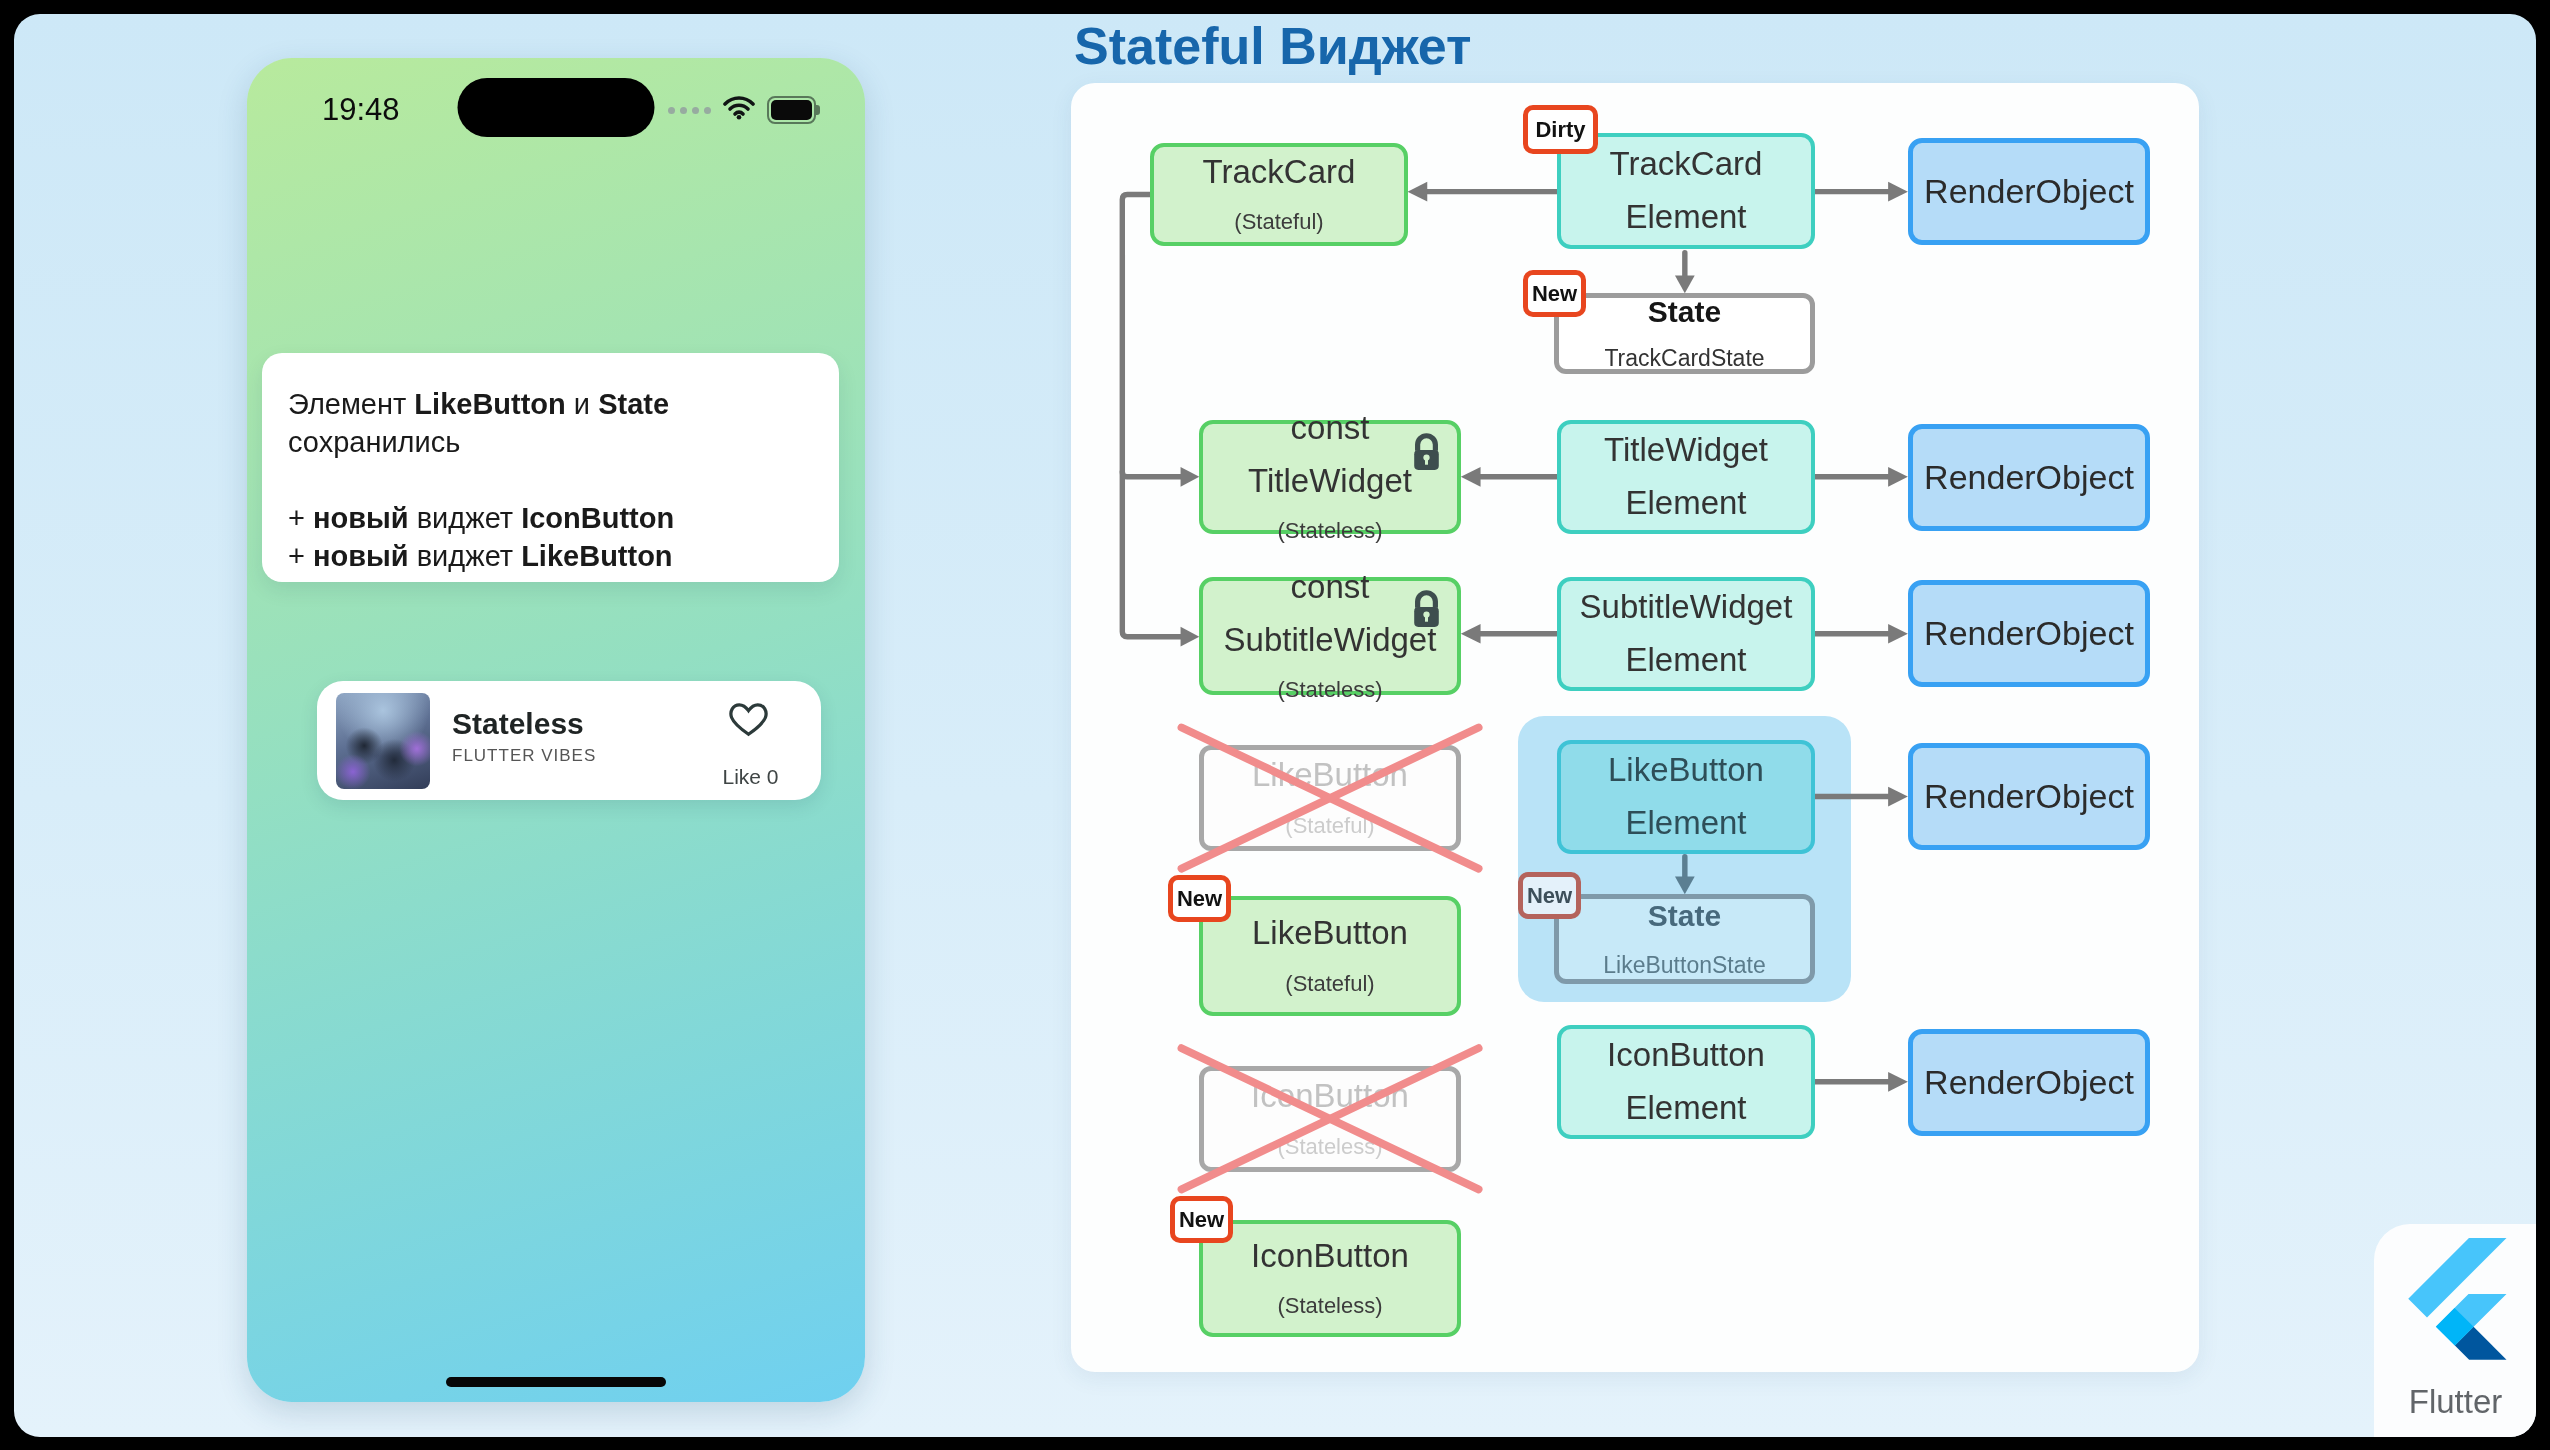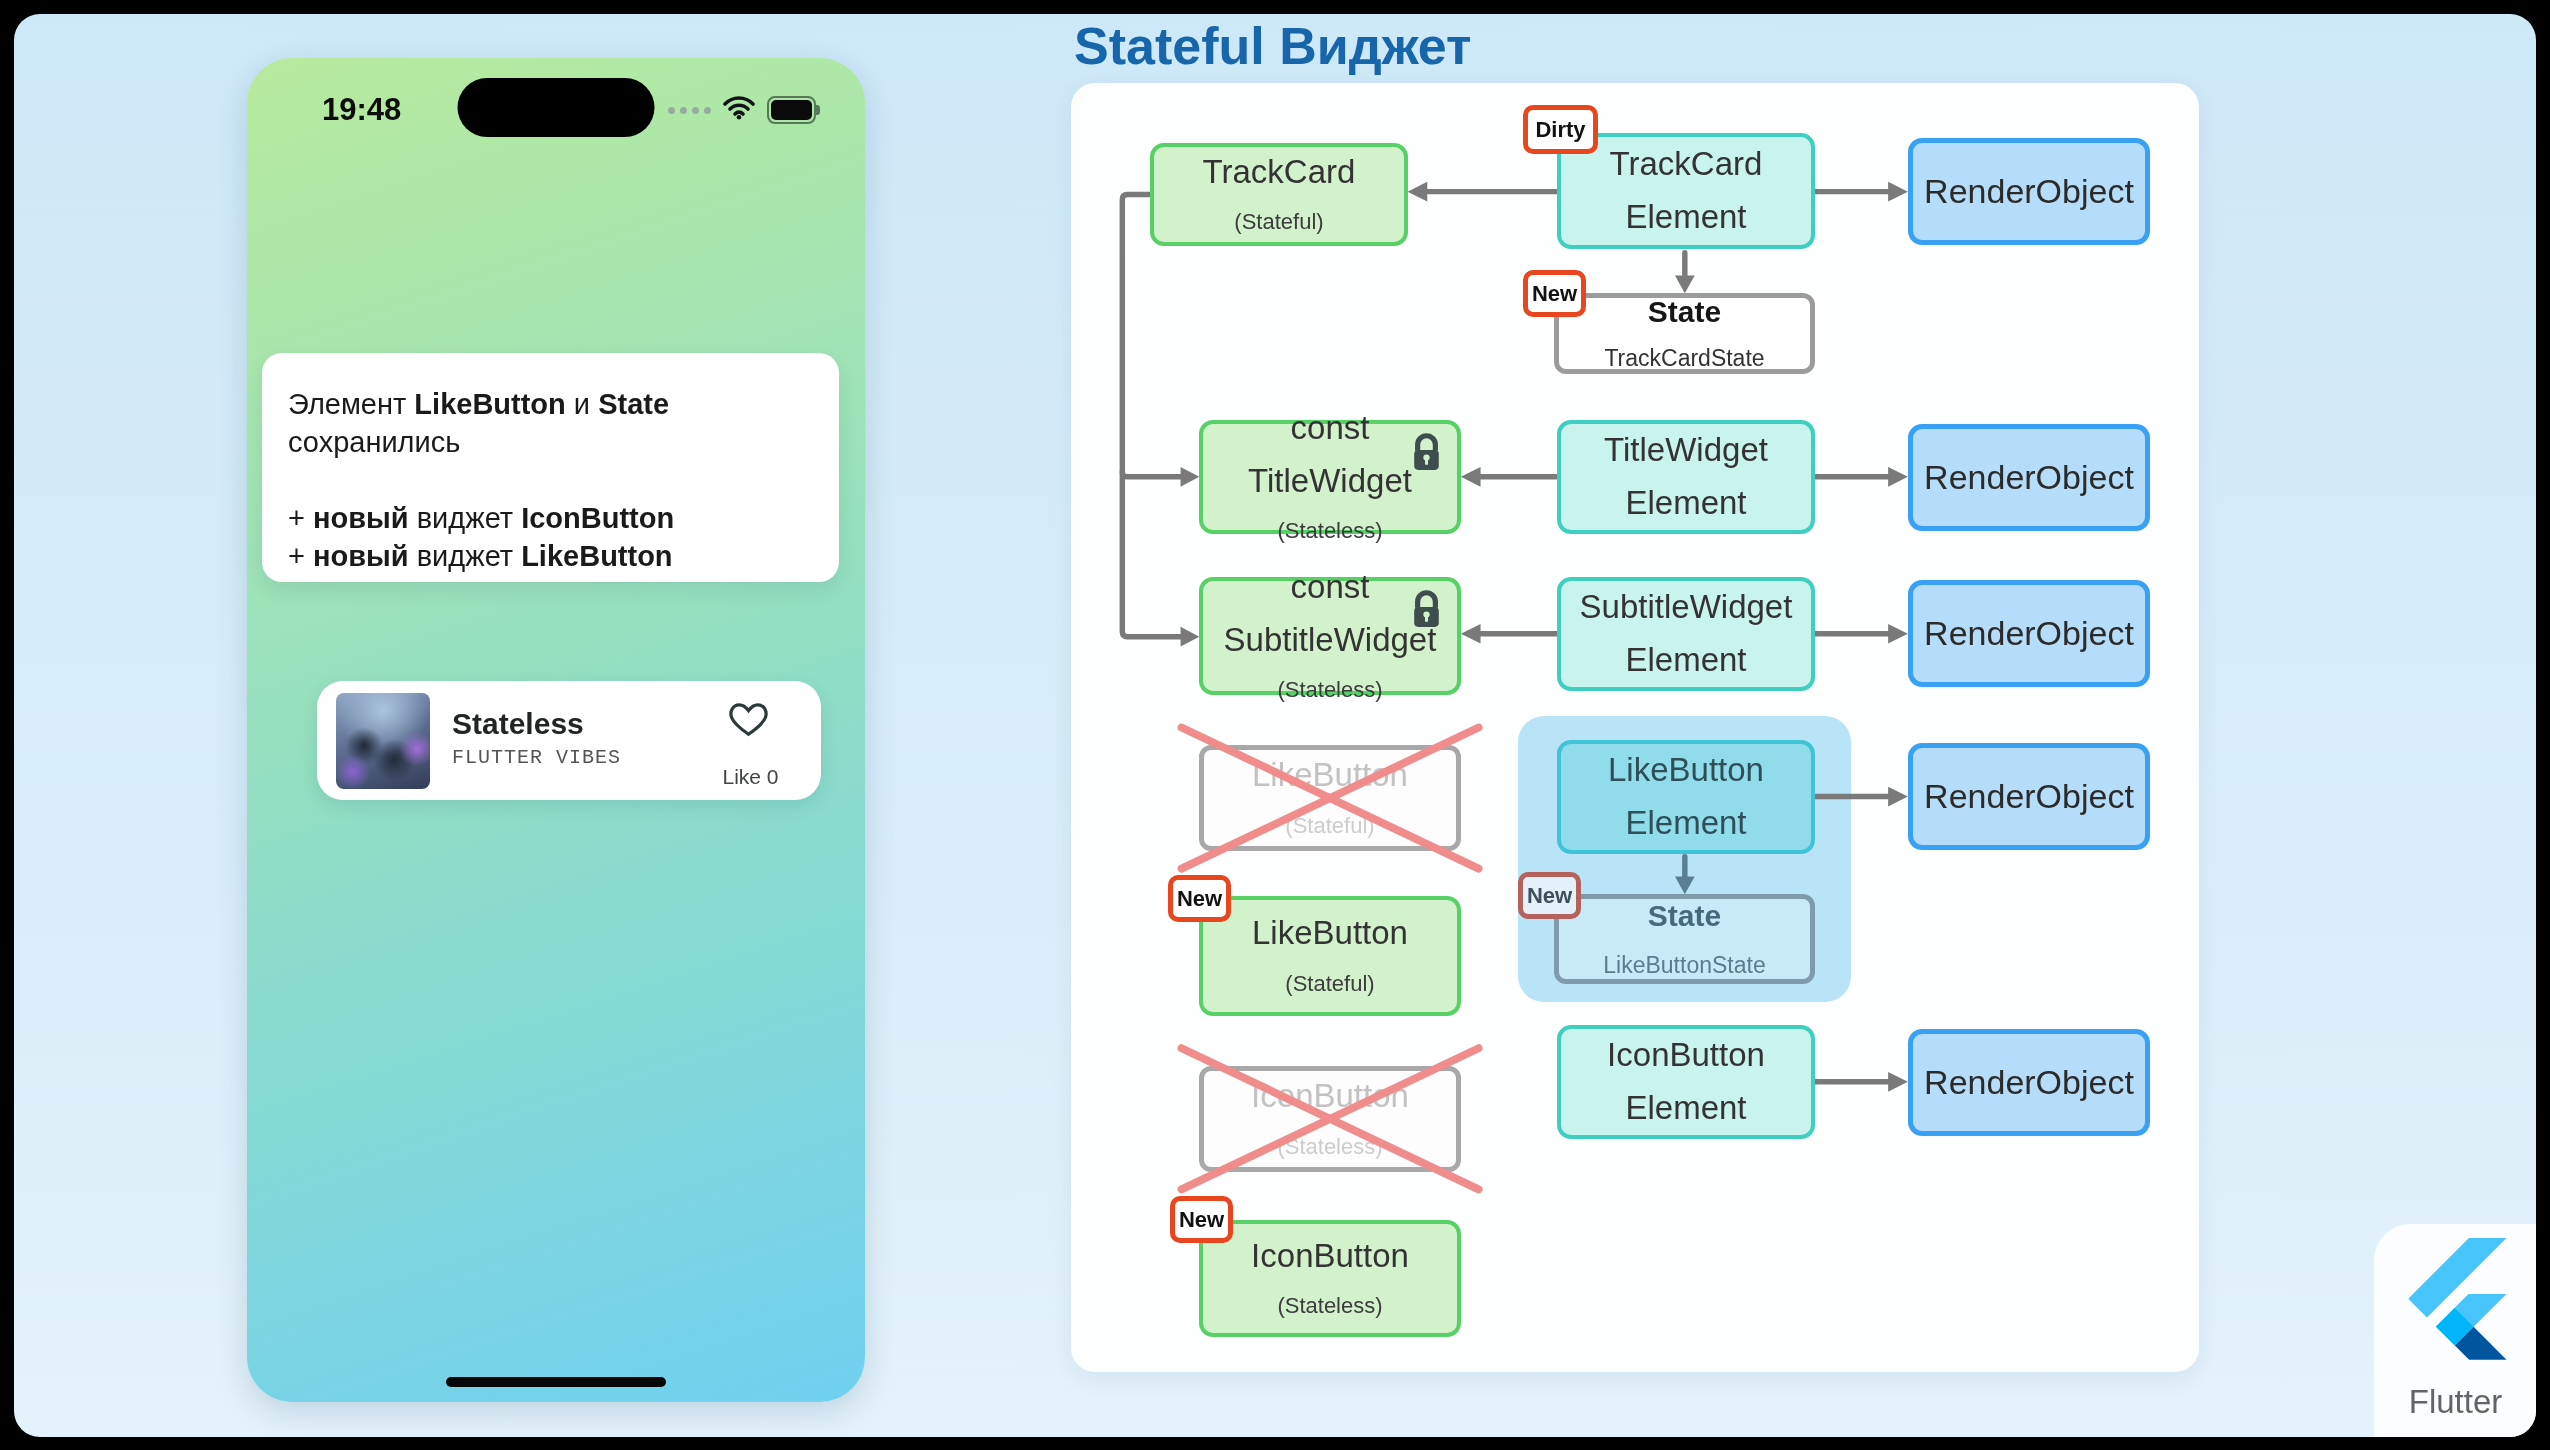--- a/index.html
+++ b/index.html
@@ -6,21 +6,21 @@
   body{width:2550px;height:1451px;background:#000;position:relative;
        font-family:"Liberation Sans", sans-serif;}
   .canvas{position:absolute;inset:14px;border-radius:26px;overflow:hidden;
           background:linear-gradient(180deg,#cde8f7 0%,#d8edf9 55%,#e4f2fb 100%);}
 
   
   .phone{position:absolute;left:233px;top:44px;width:618px;height:1344px;border-radius:45px;
          background:linear-gradient(162deg,#b8ea9d 0%,#93dfc2 48%,#6fd0f0 100%);
          box-shadow:0 10px 30px rgba(30,80,110,.18);}
   .statusbar{position:absolute;left:0;top:26px;width:100%;height:47px;}
-  .sb-time{position:absolute;left:75px;top:8px;font-size:31px;font-weight:bold;color:#0c0c0c;}
+  .sb-time{position:absolute;left:75px;top:8px;font-size:31px;font-weight:normal;color:#0c0c0c;}
   .island{position:absolute;left:50%;transform:translateX(-50%);top:-6px;width:197px;height:59px;
           background:#000;border-radius:32px;}
   .sb-right{position:absolute;right:49px;top:12px;display:flex;align-items:center;gap:12px;}
   .dots{display:flex;gap:5px;align-items:center;}
   .dots i{width:7px;height:7px;border-radius:50%;background:#97aba0;display:block;}
   .battery{position:relative;width:45px;height:24px;border:2px solid rgba(20,30,25,.55);
            border-radius:8px;}
   .battery .fill{position:absolute;inset:2px;background:#0a0a0a;border-radius:5px;}
   .battery .cap{position:absolute;right:-6px;top:7px;width:4px;height:10px;
                 background:rgba(20,30,25,.55);border-radius:0 3px 3px 0;}
@@ -34,21 +34,21 @@
               border-radius:26px;box-shadow:0 6px 18px rgba(20,60,80,.12);}
   .album{position:absolute;left:19px;top:12px;width:94px;height:96px;border-radius:8px;
          background:
            radial-gradient(circle at 18% 82%, #8a63d2 0%, rgba(138,99,210,0) 16%),
            radial-gradient(circle at 86% 58%, #a06fd8 0%, rgba(160,111,216,0) 18%),
            radial-gradient(circle at 30% 55%, #1f2734 0%, rgba(31,39,52,0) 22%),
            radial-gradient(circle at 62% 70%, #222b3b 0%, rgba(34,43,59,0) 24%),
            radial-gradient(circle at 50% 18%, #aac4de 0%, rgba(170,196,222,0) 50%),
            linear-gradient(160deg,#8fa6c4 0%,#5d6f92 45%,#323d58 100%);}
   .track-title{position:absolute;left:135px;top:26px;font-size:30px;font-weight:bold;color:#1f2424;}
-  .track-sub{position:absolute;left:135px;top:65px;font-size:20px;color:#555;letter-spacing:1px;font-family:Liberation Mono, monospace;}
+  .track-sub{position:absolute;left:135px;top:65px;font-size:17px;color:#555;letter-spacing:1px;}
   .heart-btn{position:absolute;left:411px;top:18px;width:41px;height:39px;background:none;border:none;
              padding:0;cursor:pointer;}
   .like-count{position:absolute;left:399px;top:84px;width:69px;text-align:center;
               font-size:21px;color:#3f4545;}
   .home-indicator{position:absolute;left:50%;transform:translateX(-50%);bottom:15px;width:220px;
                   height:10px;border-radius:6px;background:#070707;}
 
   
   .page-title{position:absolute;left:1060px;top:2px;font-size:52px;font-weight:bold;color:#1766ab;}
   .panel{position:absolute;left:1057px;top:69px;width:1128px;height:1289px;background:#fdfefe;

